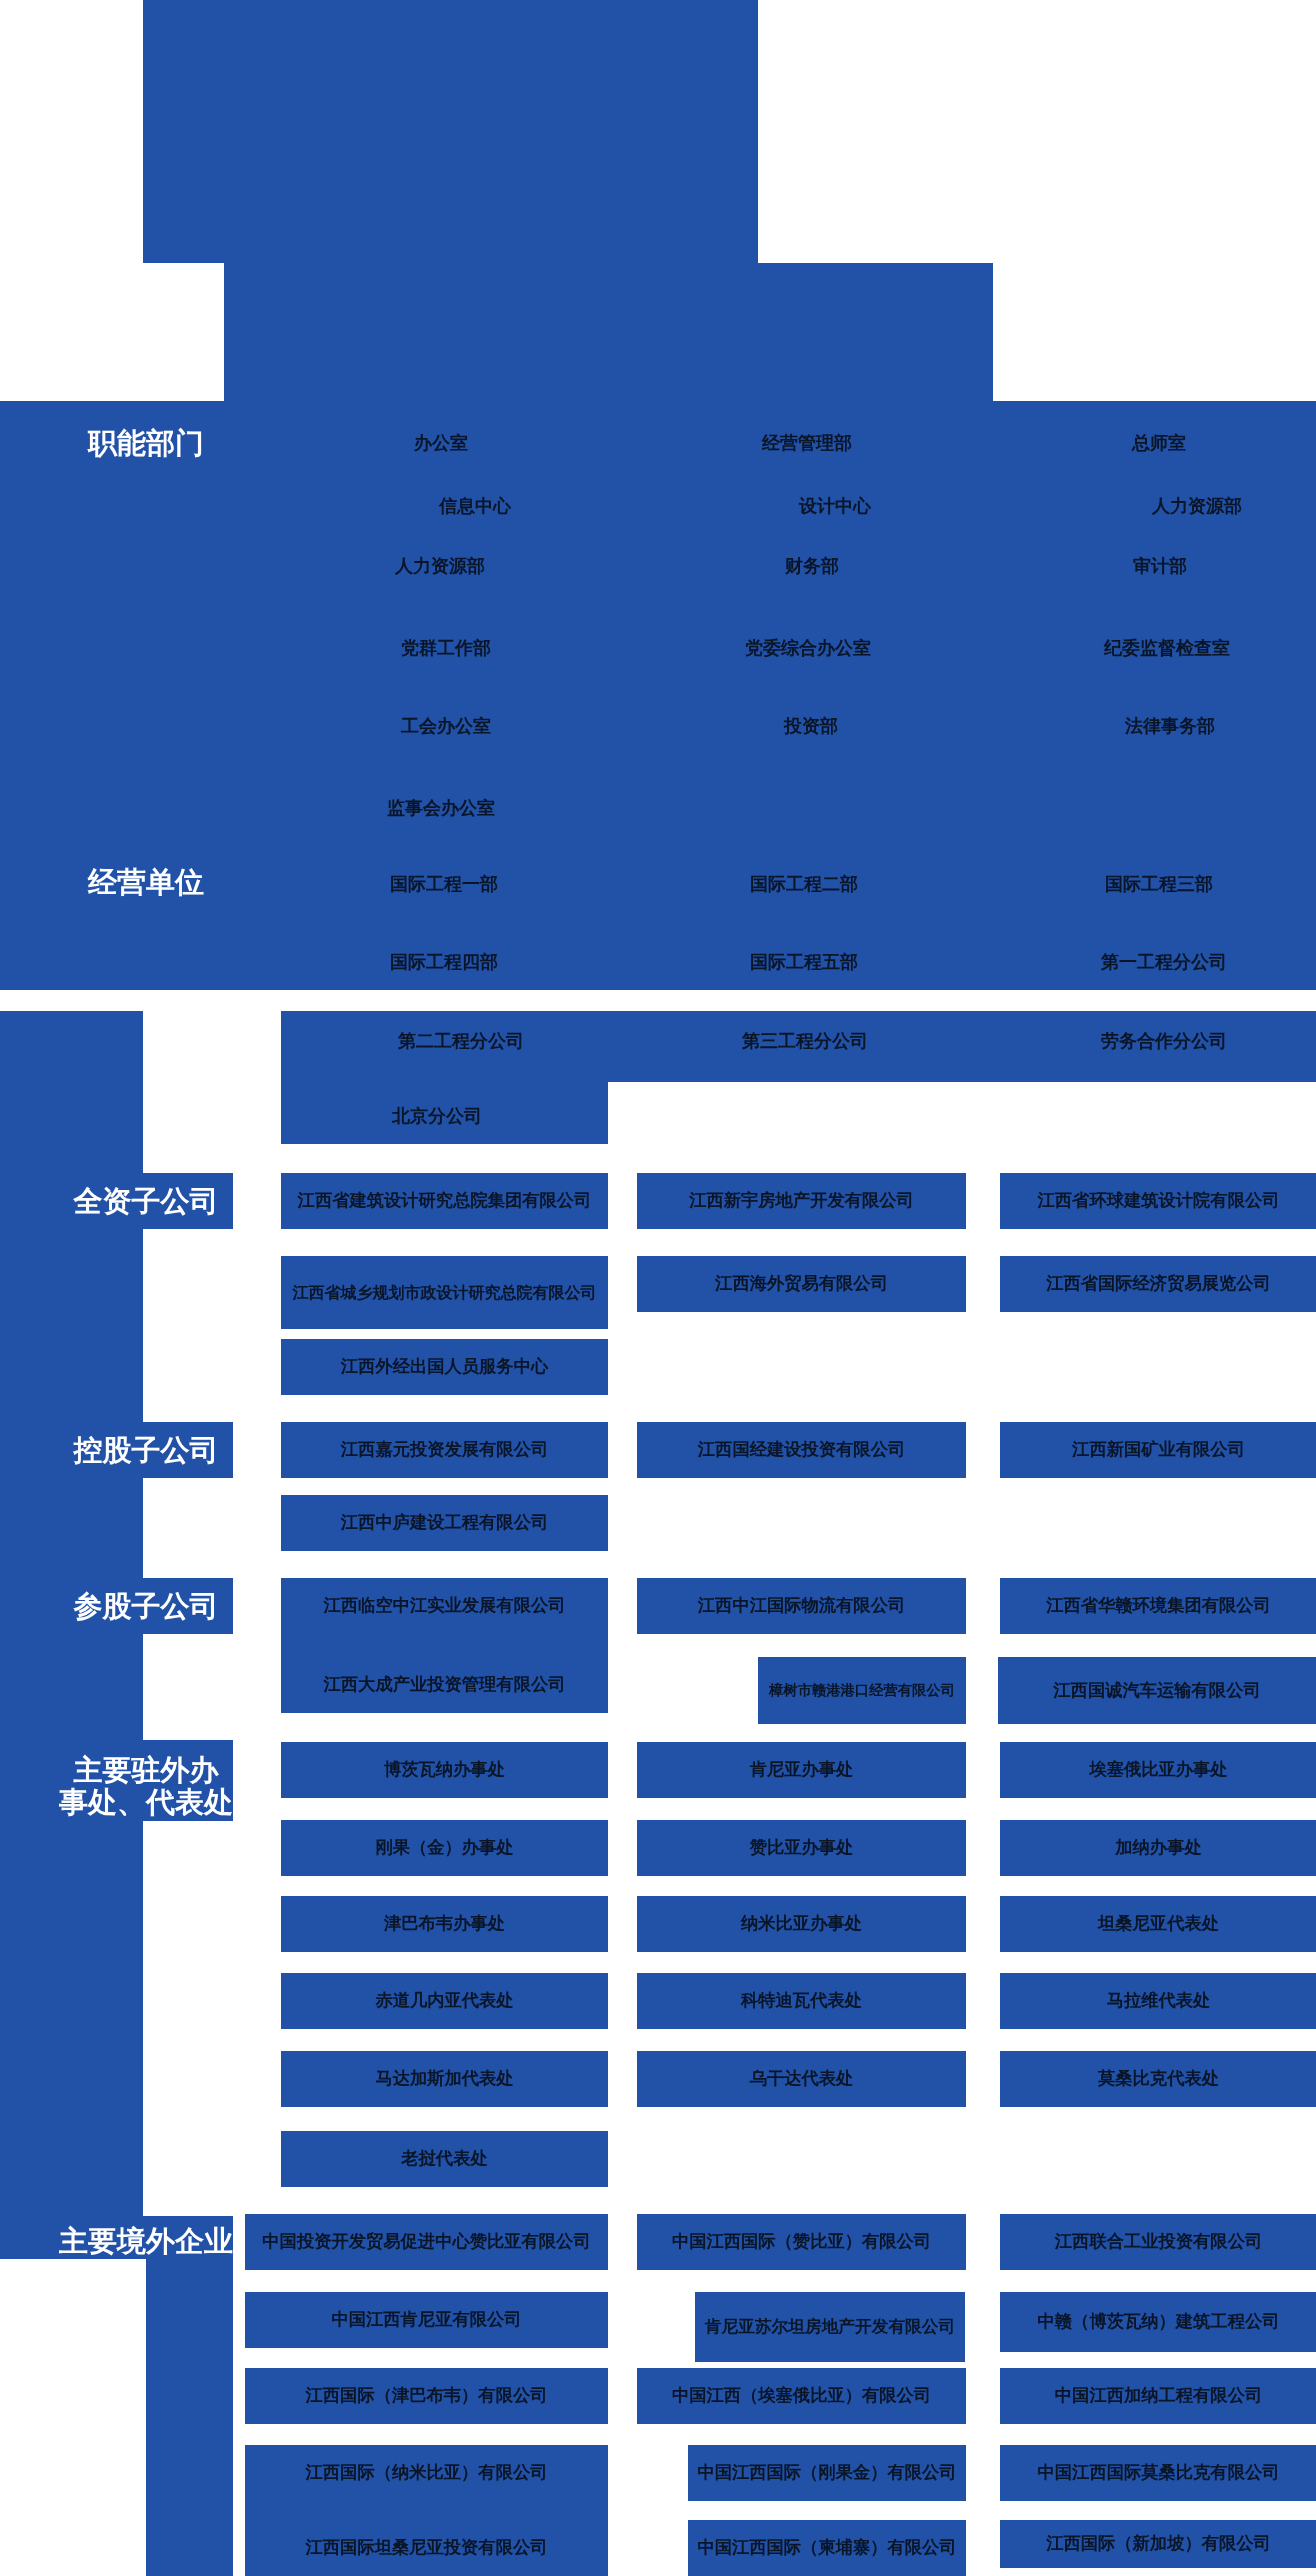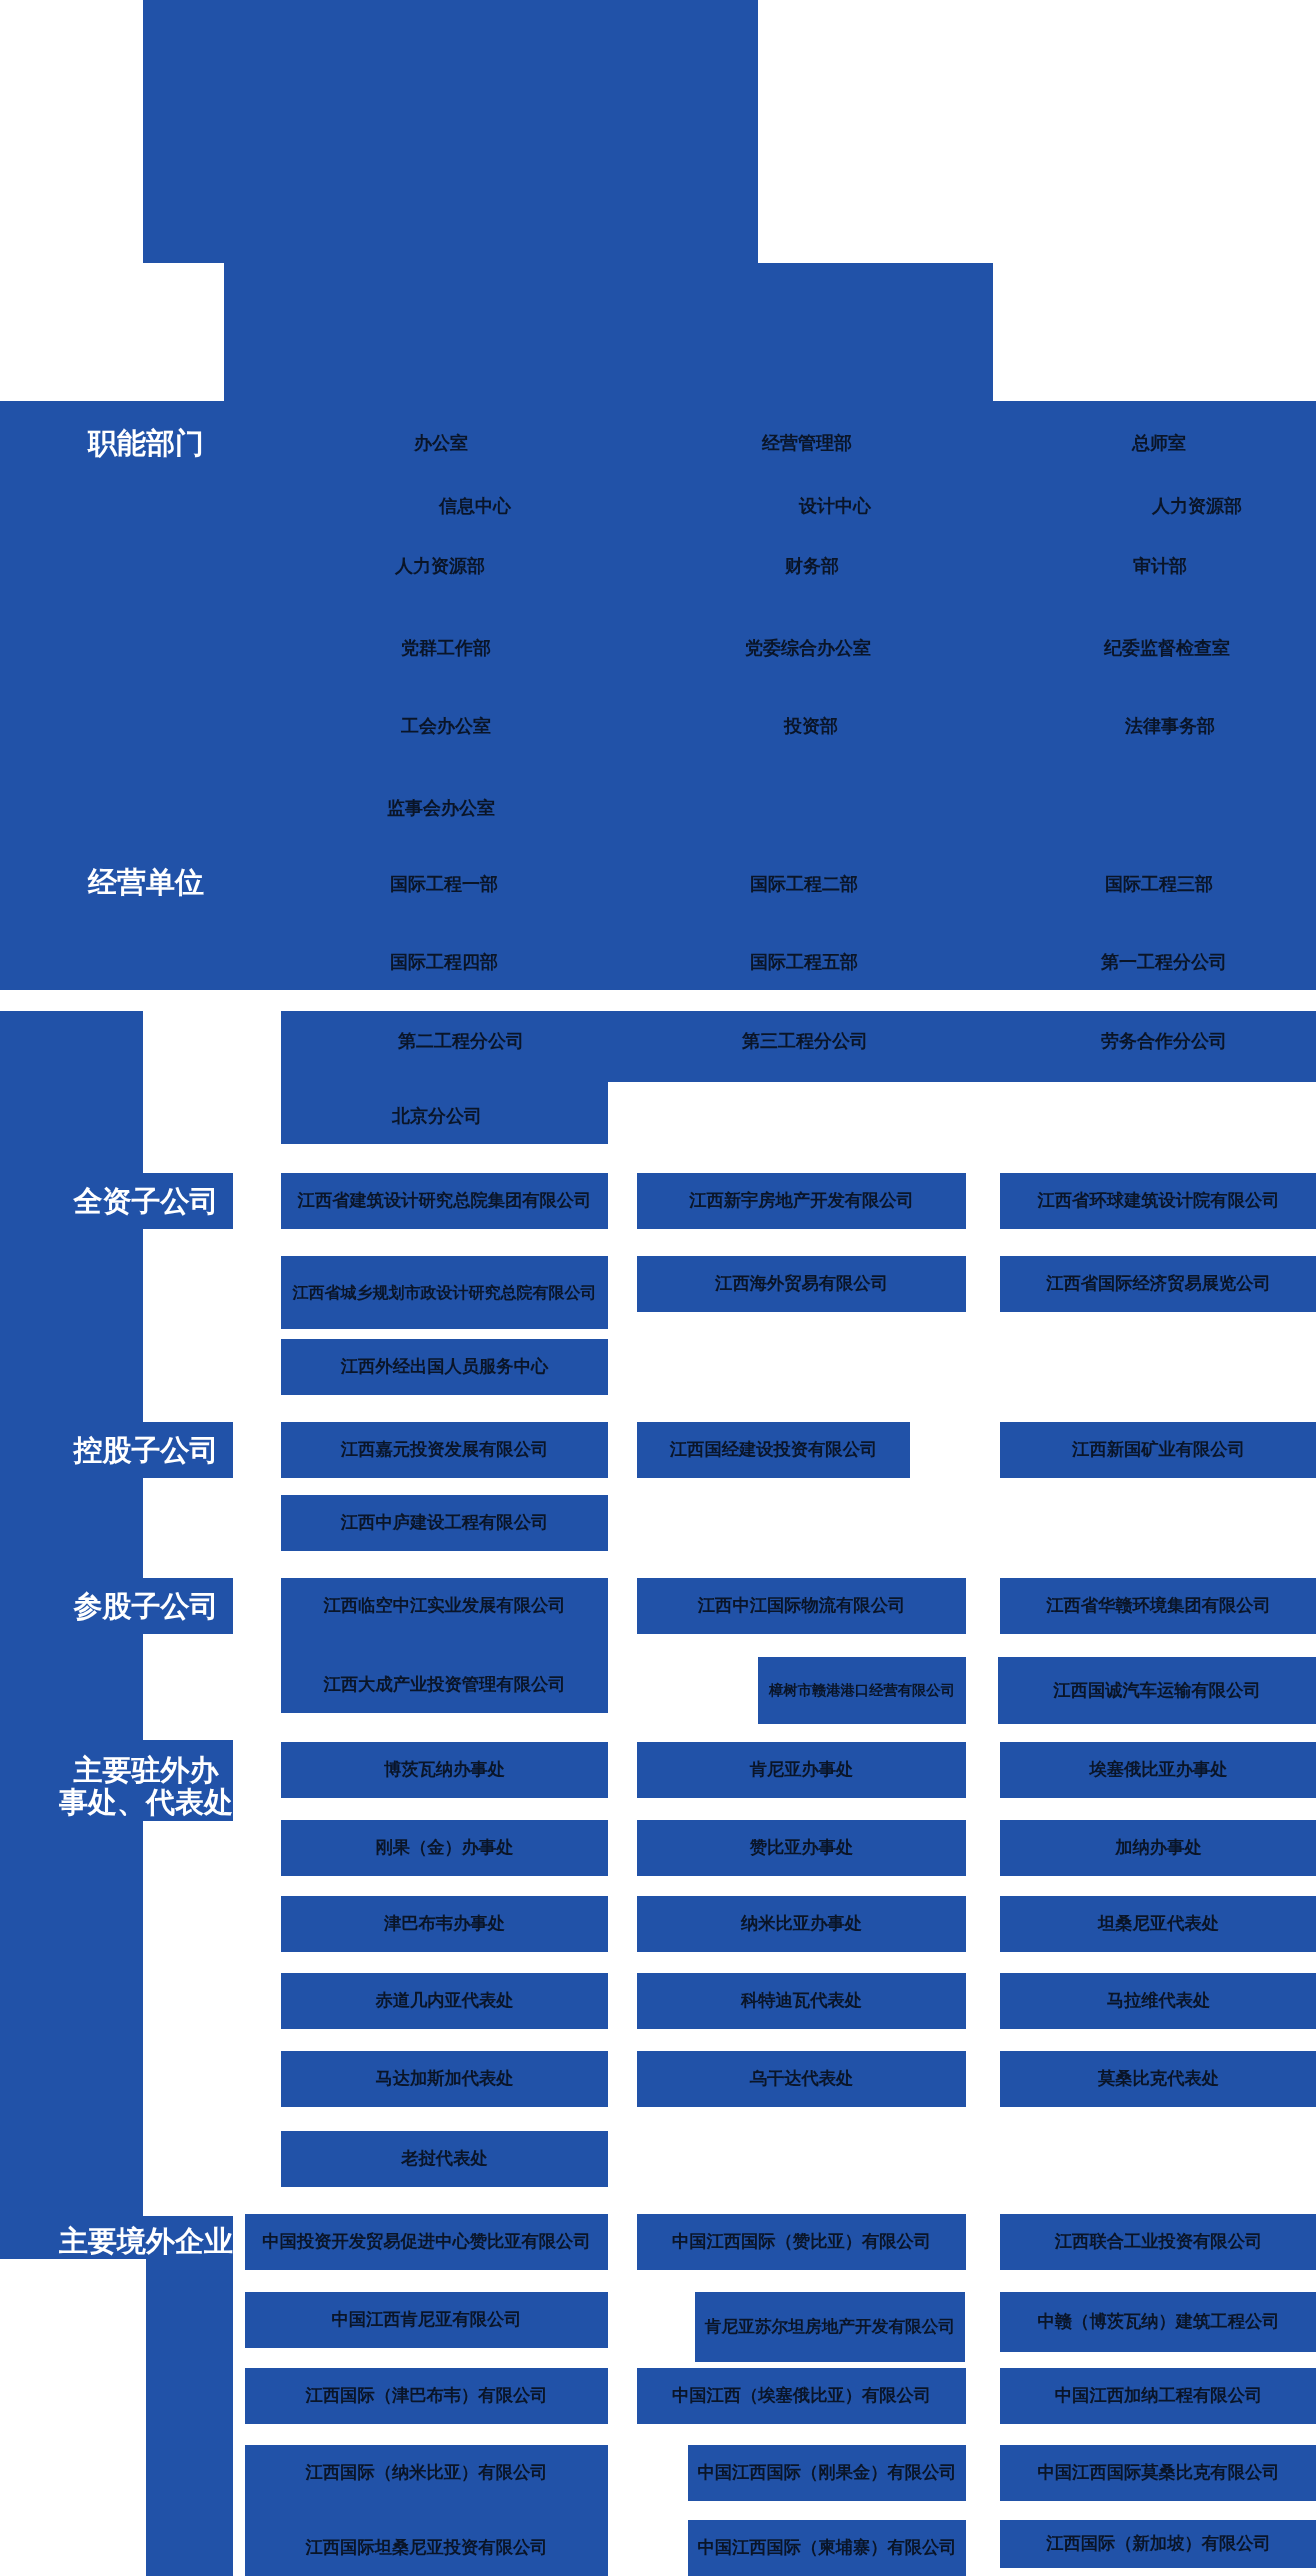--- a/index.html
+++ b/index.html
@@ -107,21 +107,21 @@
     </div>
     <div class="box" style="left: 1000px; top: 1256px; width: 317px; height: 56px;">
       <span style="font-size: 17.3px; text-align: right;">江西省国际经济贸易展览公司</span>
     </div>
     <div class="box" style="left: 281px; top: 1339px; width: 327px; height: 56px;">
       <span style="font-size: 17.3px;">江西外经出国人员服务中心</span>
     </div>
     <div class="box" style="left: 281px; top: 1422px; width: 327px; height: 56px;">
       <span style="font-size: 17.3px;">江西嘉元投资发展有限公司</span>
     </div>
-    <div class="box" style="left: 637px; top: 1422px; width: 273px; height: 56px;">
+    <div class="box" style="left: 637px; top: 1422px; width: 329px; height: 56px;">
       <span style="font-size: 17.3px;">江西国经建设投资有限公司</span>
     </div>
     <div class="box" style="left: 1000px; top: 1422px; width: 317px; height: 56px;">
       <span style="font-size: 17.3px;">江西新国矿业有限公司</span>
     </div>
     <div class="box" style="left: 281px; top: 1495px; width: 327px; height: 56px;">
       <span style="font-size: 17.3px;">江西中庐建设工程有限公司</span>
     </div>
     <div class="box" style="left: 281px; top: 1578px; width: 327px; height: 56px;">
       <span style="font-size: 17.3px;">江西临空中江实业发展有限公司</span>

